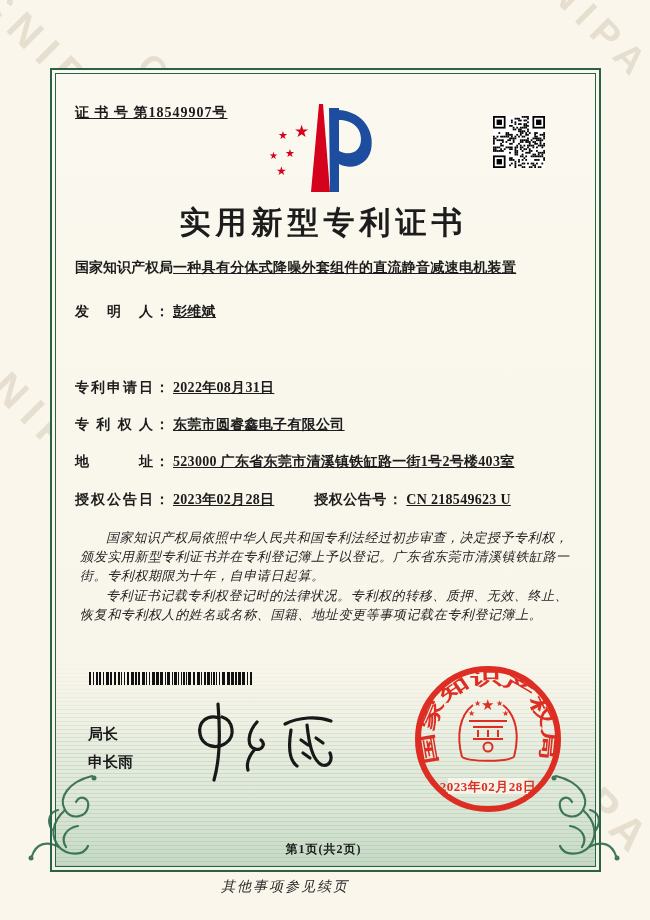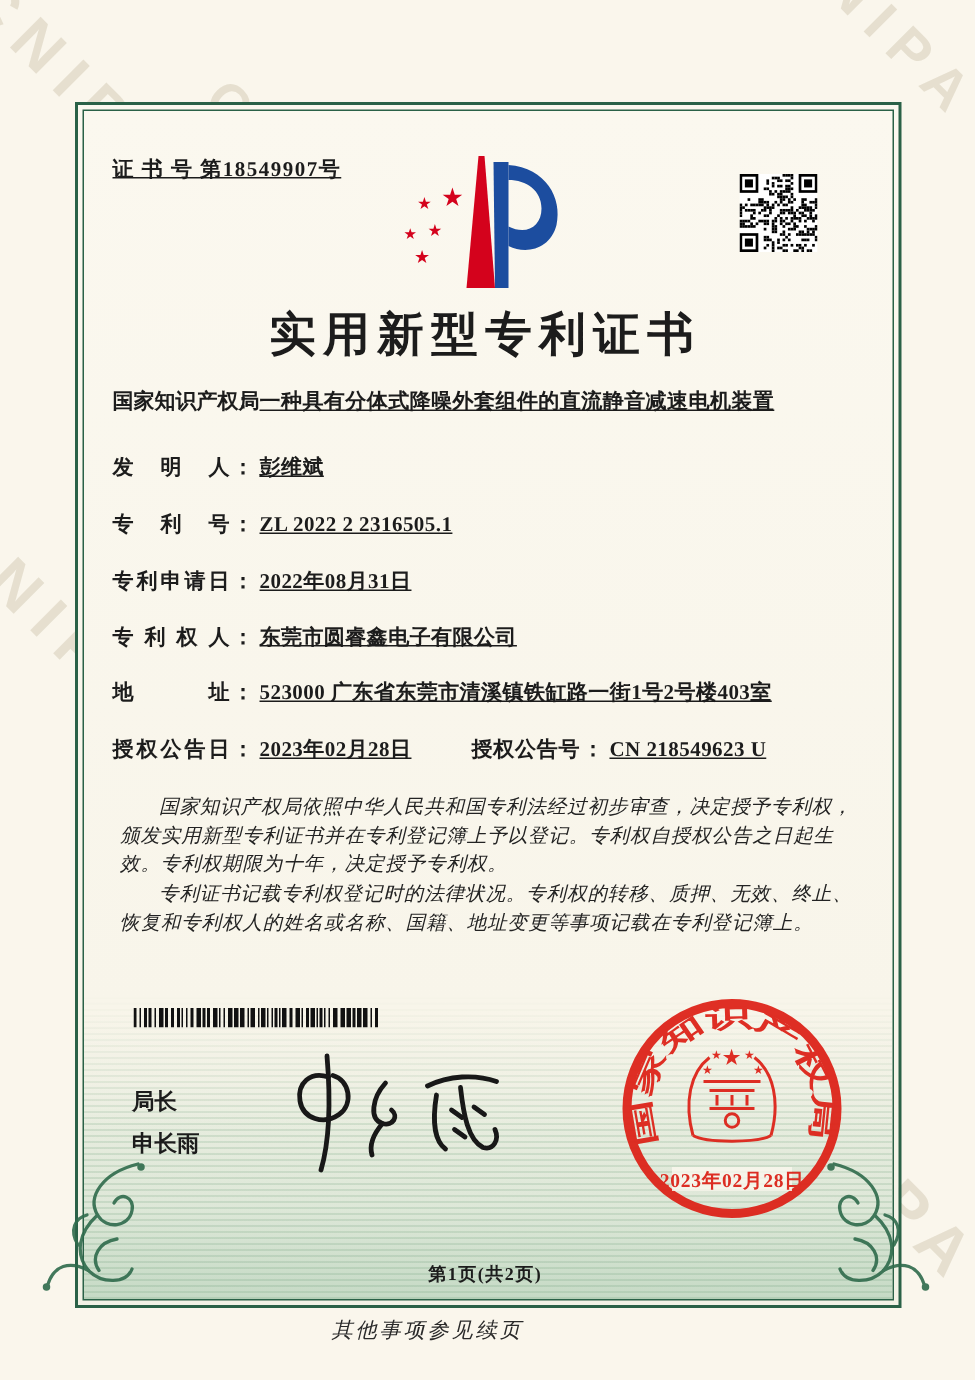--- a/index.html
+++ b/index.html
@@ -375,37 +375,34 @@
     </svg>
 
   <div class="title">实用新型专利证书</div>
 
   <div class="frow" style="top:259px;">
     <span class="flabel">国家知识产权局</span><span class="fcolon">：</span><span class="fvalue">一种具有分体式降噪外套组件的直流静音减速电机装置</span>
   </div>
   <div class="frow" style="top:303px;">
     <span class="flabel">发明人</span><span class="fcolon">：</span><span class="fvalue">彭维斌</span>
   </div>
-  <div class="frow" style="top:341px;">
-    <span class="flabel">专利号</span><span class="fcolon">：</span><span class="fvalue">ZL 2022 2 2316505.1</span>
-  </div>
   <div class="frow" style="top:379px;">
     <span class="flabel">专利申请日</span><span class="fcolon">：</span><span class="fvalue">2022年08月31日</span>
   </div>
   <div class="frow" style="top:416px;">
     <span class="flabel">专利权人</span><span class="fcolon">：</span><span class="fvalue">东莞市圆睿鑫电子有限公司</span>
   </div>
   <div class="frow" style="top:453px;">
     <span class="flabel">地址</span><span class="fcolon">：</span><span class="fvalue">523000 广东省东莞市清溪镇铁缸路一街1号2号楼403室</span>
   </div>
   <div class="frow" style="top:491px;">
     <span class="flabel">授权公告日</span><span class="fcolon">：</span><span class="fvalue">2023年02月28日</span><span class="fpair2"><span class="flabel" style="width:72px;">授权公告号</span><span class="fcolon">：</span><span class="fvalue">CN 218549623 U</span></span>
   </div>
 
-  <div class="para" style="top:528px;">国家知识产权局依照中华人民共和国专利法经过初步审查，决定授予专利权，颁发实用新型专利证书并在专利登记簿上予以登记。专利权自授权公告之日起生效。专利权期限为十年，决定授予专利权。</div>
+  <div class="para" style="top:528px;">国家知识产权局依照中华人民共和国专利法经过初步审查，决定授予专利权，颁发实用新型专利证书并在专利登记簿上予以登记。广东省东莞市清溪镇铁缸路一街。专利权期限为十年，自申请日起算。</div>
   <div class="para" style="top:586px;">专利证书记载专利权登记时的法律状况。专利权的转移、质押、无效、终止、恢复和专利权人的姓名或名称、国籍、地址变更等事项记载在专利登记簿上。</div>
 
   <svg id="barcode" class="barcode" viewBox="0 0 165 13" preserveAspectRatio="none">
       <rect x="0" y="0" width="2" height="13" fill="#111"></rect>
       <rect x="4" y="0" width="1" height="13" fill="#111"></rect>
       <rect x="7" y="0" width="2" height="13" fill="#111"></rect>
       <rect x="10" y="0" width="2" height="13" fill="#111"></rect>
       <rect x="14" y="0" width="1" height="13" fill="#111"></rect>
       <rect x="17" y="0" width="3" height="13" fill="#111"></rect>
       <rect x="21" y="0" width="2" height="13" fill="#111"></rect>

